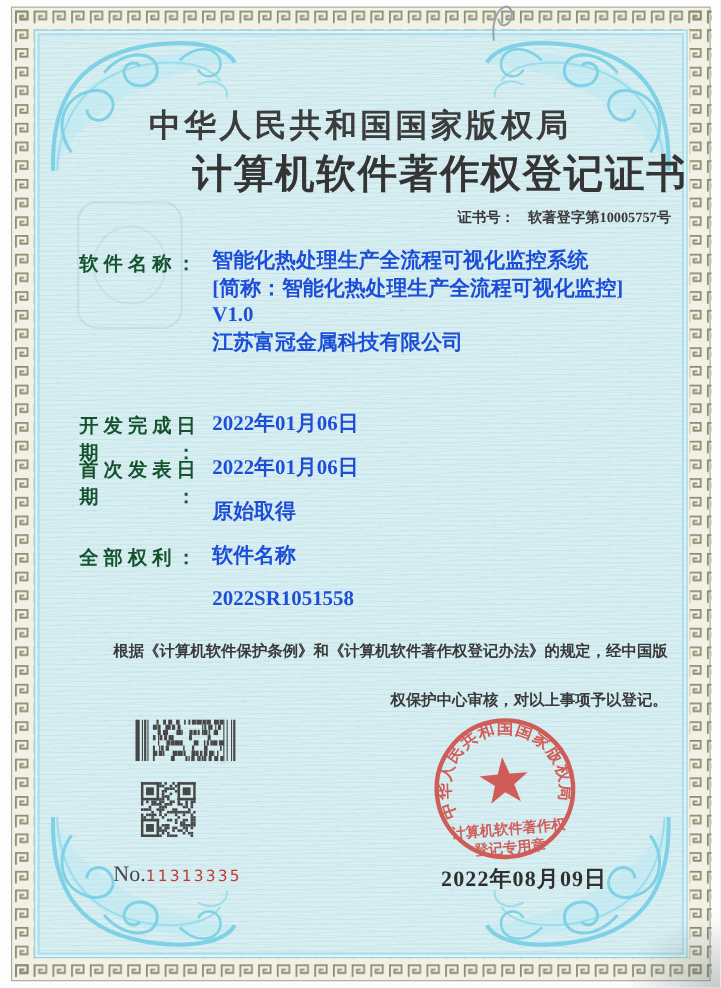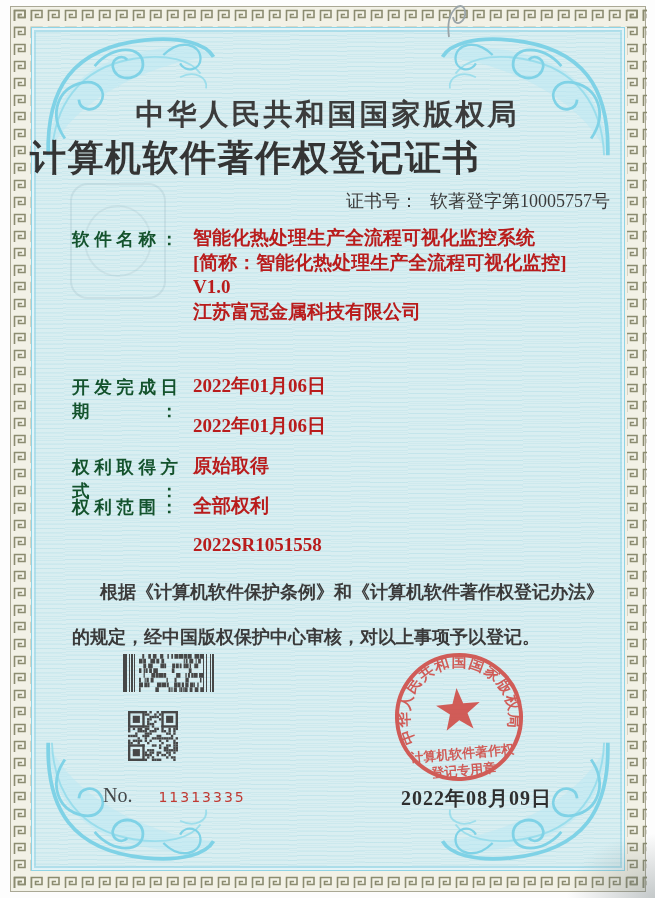--- a/index.html
+++ b/index.html
@@ -29,44 +29,44 @@
   .fl-tr{right:26px;top:22px;transform:scaleX(-1);}
   .fl-bl{left:26px;bottom:22px;transform:scaleY(-1);}
   .fl-br{right:26px;bottom:22px;transform:scale(-1,-1);}
   
   .content{position:absolute;inset:0;z-index:3;color:#3a3a3a;}
   .authority{
     position:absolute;left:40px;right:40px;top:95px;text-align:center;
     font-size:29px;font-weight:700;letter-spacing:3px;color:#3c3c3c;
   }
   .cert-title{
-    position:absolute;left:30px;right:30px;top:134px;text-align:left;
+    position:absolute;left:30px;right:30px;top:134px;text-align:right;
     font-size:36px;font-weight:700;letter-spacing:1.5px;color:#343434;
   }
   .certno{
-    position:absolute;top:189px;right:45px;font-size:18px;font-weight:400;
+    position:absolute;top:189px;right:45px;font-size:13px;font-weight:700;
     color:#3a3a3a;display:flex;gap:12px;text-align:right;
   }
   .field-label{
     position:absolute;left:72px;width:106px;font-size:17.5px;font-weight:700;
     text-align:justify;text-align-last:justify;color:#14532d;white-space:nowrap0;
   }
   .field-value{
-    position:absolute;left:193px;font-size:19px;font-weight:700;color:#b91c1c;
+    position:absolute;left:193px;font-size:19px;font-weight:700;color:#1d4ed8;
     line-height:24.5px;white-space:nowrap;
   }
   .statement{
     position:absolute;left:72px;top:570px;width:535px;
-    font-size:18px;font-weight:700;line-height:45px;text-indent:28px;color:#3a3a3a;
+    font-size:14px;font-weight:700;line-height:45px;text-indent:28px;color:#3a3a3a;text-align:right;
   }
   .barcode{position:absolute;left:123px;top:654px;}
   .qr{position:absolute;left:128px;top:711px;}
   .serial{
     position:absolute;left:103px;top:784px;font-size:20px;color:#44484a;
-    display:flex;gap:26px;align-items:baseline;
+    display:flex;gap:0;align-items:baseline;
   }
   .serial .num{color:#c03a33;font-family:"DejaVu Sans",sans-serif;font-size:14px;letter-spacing:2px;}
   .seal{position:absolute;left:392px;top:650px;width:134px;height:134px;z-index:3;}
   .issue-date{
     position:absolute;left:401px;top:785px;font-size:20px;font-weight:700;
     letter-spacing:1px;color:#2f2f2f;z-index:4;
   }
   .watermark{
     position:absolute;left:70px;top:183px;width:92px;height:112px;
     border:2px solid rgba(150,180,188,.30);border-radius:18px;opacity:.8;
@@ -142,27 +142,27 @@
     <div>智能化热处理生产全流程可视化监控系统</div>
     <div>[简称：智能化热处理生产全流程可视化监控]</div>
     <div>V1.0</div>
   </div>
 
   <div class="field-value" style="top:300px">江苏富冠金属科技有限公司</div>
 
   <div class="field-label" style="top:375px">开发完成日期：</div>
   <div class="field-value" style="top:374px">2022年01月06日</div>
 
+  <div class="field-label" style="top:415px">首次发表日期：</div>
   <div class="field-value" style="top:414px">2022年01月06日</div>
 
-  <div class="field-label" style="top:455px">权利取得方式：</div>
   <div class="field-value" style="top:454px">原始取得</div>
 
-  <div class="field-label" style="top:495px">权利范围：</div>
-  <div class="field-value" style="top:494px">全部权利</div>
+  <div class="field-label" style="top:495px">全部权利：</div>
+  <div class="field-value" style="top:494px">软件名称</div>
 
   <div class="field-value" style="top:533px">2022SR1051558</div>
 
   <div class="statement">根据《计算机软件保护条例》和《计算机软件著作权登记办法》的规定，经中国版权保护中心审核，对以上事项予以登记。</div>
 
   <svg id="barcode" class="barcode" width="98" height="38">
       <rect x="0" y="0" width="4" height="38" fill="#474747"></rect>
       <rect x="6" y="0" width="1" height="38" fill="#474747"></rect>
       <rect x="8" y="0" width="2" height="38" fill="#474747"></rect>
       <rect x="11" y="0" width="1" height="38" fill="#474747"></rect>

